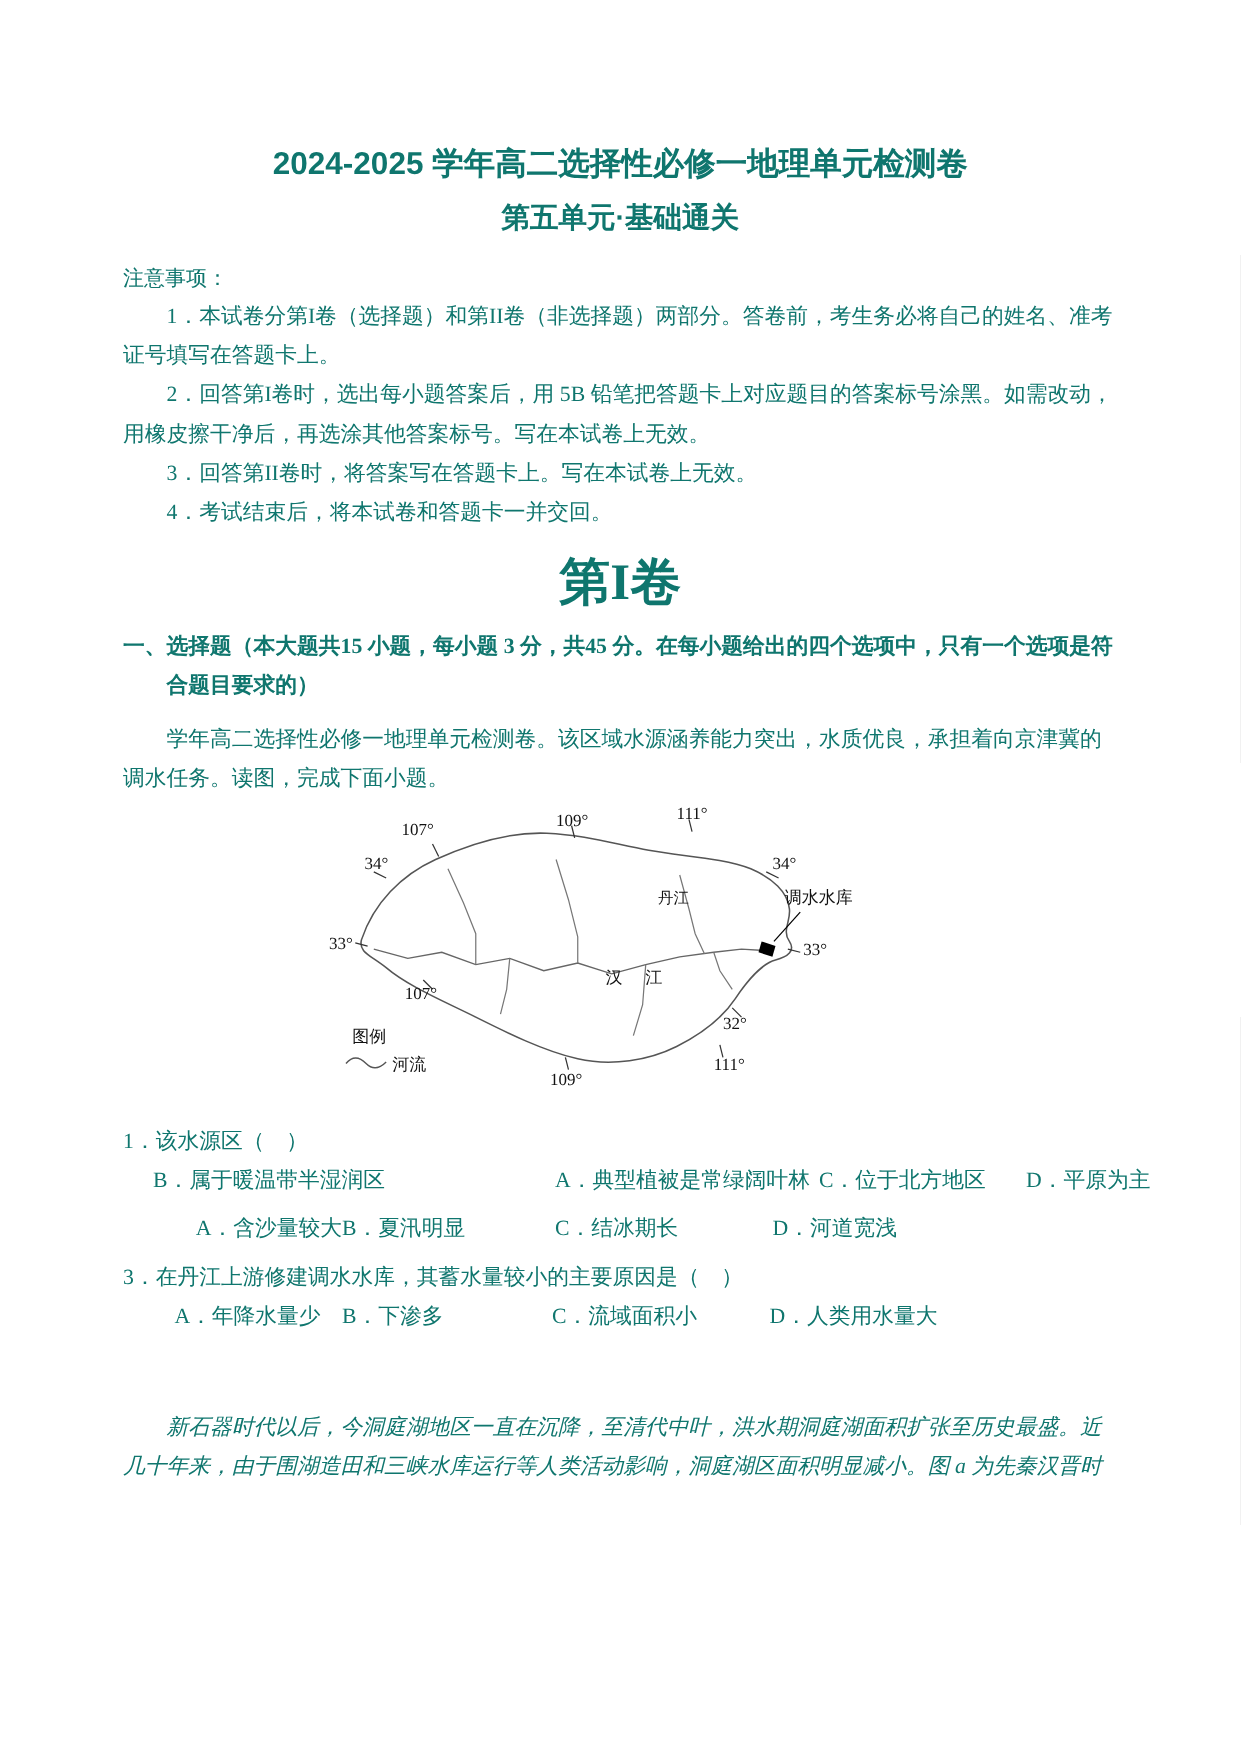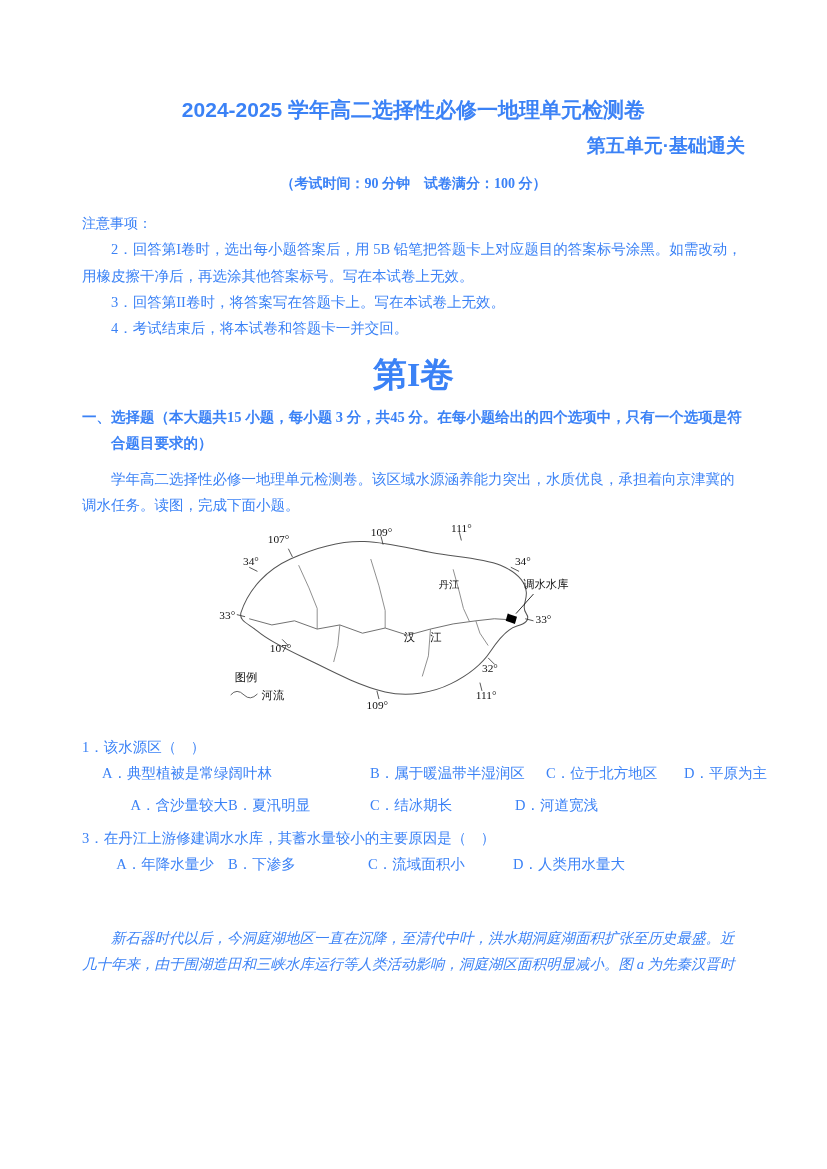--- a/index.html
+++ b/index.html
@@ -1,31 +1,31 @@
 <!DOCTYPE html>
 <html><head>
 <meta charset="utf-8">
 <style>
   * { box-sizing: border-box; }
   html, body { margin: 0; padding: 0; background: #e8e8e8; }
   .page {
     width: 827px; height: 1169px; margin: 0 auto;
-    background: #ffffff; color: #3b82f6;
+    background: #ffffff; color: #0f766e;
     font-family: "Liberation Serif", "DejaVu Serif", serif;
     font-size: 14.5px; line-height: 1.8;
     padding: 96px 82px 30px 82px;
     overflow: hidden; position: relative;
   }
   .title {
     margin: 0; text-align: center;
     font-family: "Liberation Sans", "DejaVu Sans", sans-serif;
     font-weight: 700; font-size: 21px; line-height: 1.3;
   }
   .subtitle {
-    margin: 12px 0 0; text-align: right;
+    margin: 12px 0 0; text-align: center;
     font-family: Liberation Sans, sans-serif;
     font-weight: 700; font-size: 19px; line-height: 1.2;
   }
   .meta { margin: 13px 0 0; text-align: center; font-weight: 700; font-size: 14px; }
   .notice-label {
     margin-top: 15px;
     font-family: "Liberation Sans", "DejaVu Sans", sans-serif;
     font-weight: 400; font-size: 14px;
   }
   .note { margin: 0; text-indent: 2em; }
@@ -51,23 +51,23 @@
   .map-label { font-family: "Liberation Serif", "DejaVu Serif", serif; font-size: 11px; fill: #111; }
   .map-label-small { font-family: "Liberation Serif", "DejaVu Serif", serif; font-size: 10px; fill: #111; }
 </style>
 </head>
 <body>
 
 <div class="page">
 
   <h1 class="title">2024-2025 学年高二选择性必修一地理单元检测卷</h1>
   <h2 class="subtitle">第五单元·基础通关</h2>
-  <div class="meta">（考试时间：90 分钟　试卷满分：100 分）</div>
 
   <div class="notice-label">注意事项：</div>
+  <p class="note">1．本试卷分第I卷（选择题）和第II卷（非选择题）两部分。答卷前，考生务必将自己的姓名、准考证号填写在答题卡上。</p>
   <p class="note">2．回答第I卷时，选出每小题答案后，用 5B 铅笔把答题卡上对应题目的答案标号涂黑。如需改动，用橡皮擦干净后，再选涂其他答案标号。写在本试卷上无效。</p>
   <p class="note">3．回答第II卷时，将答案写在答题卡上。写在本试卷上无效。</p>
   <p class="note">4．考试结束后，将本试卷和答题卡一并交回。</p>
 
   <h2 class="part-title">第I卷</h2>
   <p class="section-heading">一、选择题（本大题共15 小题，每小题 3 分，共45 分。在每小题给出的四个选项中，只有一个选项是符合题目要求的）</p>
   <p class="passage">学年高二选择性必修一地理单元检测卷。该区域水源涵养能力突出，水质优良，承担着向京津冀的调水任务。读图，完成下面小题。</p>
 
   <div class="map-wrap">
     <svg viewBox="0 0 380 200" width="392" height="206">
@@ -117,22 +117,22 @@
 
       <text class="map-label" x="16" y="152">图例</text>
       <path d="M12,166 q6,-7 13,0 q6,6 13,-1" fill="none" stroke="#555" stroke-width="0.9"></path>
       <text class="map-label" x="42" y="170">河流</text>
     </svg>
   </div>
 
   <div class="question">
     <p class="stem">1．该水源区（　）</p>
     <div class="opts q1">
+      <span>B．属于暖温带半湿润区</span>
       <span>A．典型植被是常绿阔叶林</span>
-      <span>B．属于暖温带半湿润区</span>
       <span>C．位于北方地区</span>
       <span>D．平原为主</span>
     </div>
   </div>
 
   <div class="question">
     <div class="opts q2">
       <span>A．含沙量较大</span>
       <span>B．夏汛明显</span>
       <span>C．结冰期长</span>

